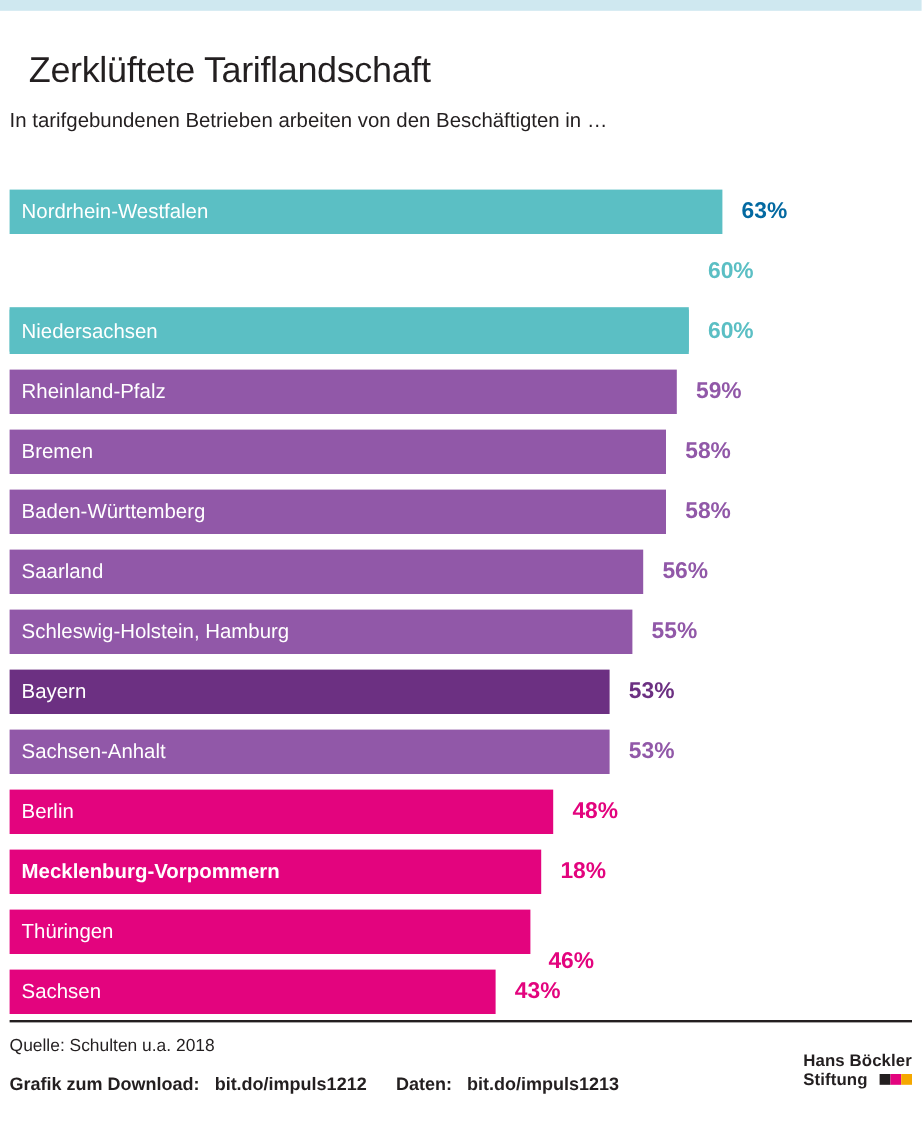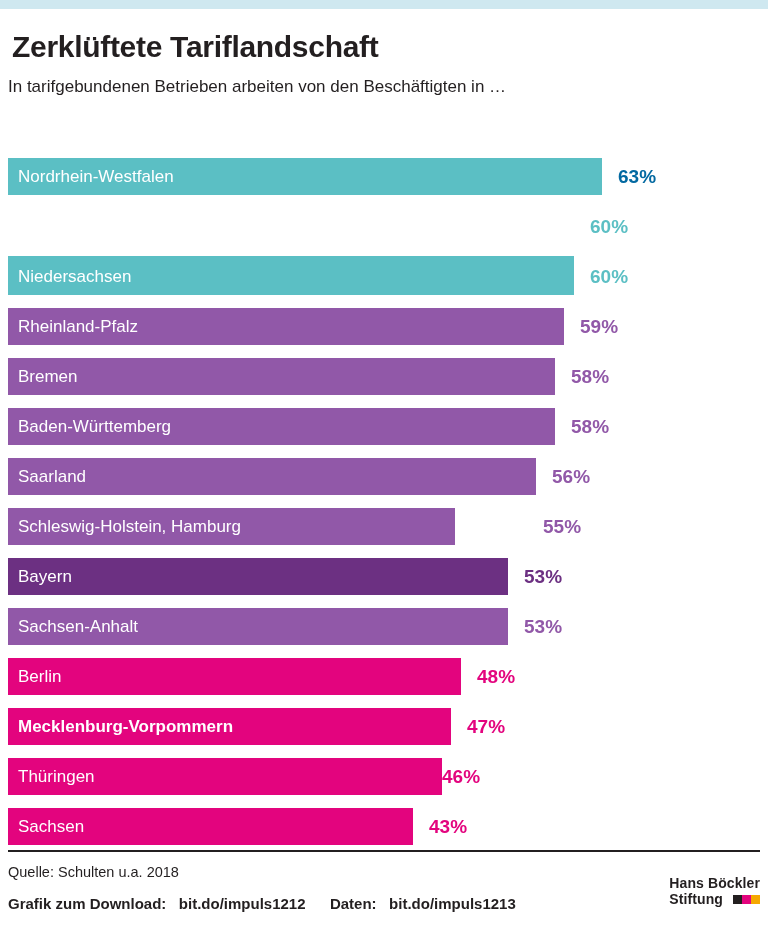--- a/index.html
+++ b/index.html
@@ -29,24 +29,24 @@
     background: #cfe8f0;
   }
   .header {
     position: absolute;
     top: 26px;
     left: 8px;
     right: 8px;
   }
   .chart-title {
     font-size: 30px;
-    font-weight: bold;
+    font-weight: normal;
     letter-spacing: -0.3px;
     color: #231f20;
-    margin: 4px;
+    margin: 16px;
     line-height: 1.1;
   }
   .chart-subtitle {
     font-size: 17px;
     font-weight: normal;
     color: #231f20;
     margin: 14px 0 0 0;
     line-height: 1.2;
   }
   .plot {
@@ -192,21 +192,21 @@
         </div>
         <span class="bar-value" style="left: 563px; color: rgb(145, 88, 168);">58%</span>
       </div>
       <div class="bar-row">
         <div class="bar" style="width: 528px; background: rgb(145, 88, 168);">
           <span class="bar-label">Saarland</span>
         </div>
         <span class="bar-value" style="left: 544px; color: rgb(145, 88, 168);">56%</span>
       </div>
       <div class="bar-row">
-        <div class="bar" style="width: 447px; background: rgb(145, 88, 168);">
+        <div class="bar" style="width: 519px; background: rgb(145, 88, 168);">
           <span class="bar-label">Schleswig-Holstein, Hamburg</span>
         </div>
         <span class="bar-value" style="left: 535px; color: rgb(145, 88, 168);">55%</span>
       </div>
       <div class="bar-row">
         <div class="bar" style="width: 500px; background: rgb(108, 48, 130);">
           <span class="bar-label">Bayern</span>
         </div>
         <span class="bar-value" style="left: 516px; color: rgb(108, 48, 130);">53%</span>
       </div>
@@ -219,27 +219,27 @@
       <div class="bar-row">
         <div class="bar" style="width: 453px; background: rgb(227, 4, 126);">
           <span class="bar-label">Berlin</span>
         </div>
         <span class="bar-value" style="left: 469px; color: rgb(227, 4, 126);">48%</span>
       </div>
       <div class="bar-row">
         <div class="bar" style="width: 443px; background: rgb(227, 4, 126); font-weight: bold;">
           <span class="bar-label">Mecklenburg-Vorpommern</span>
         </div>
-        <span class="bar-value" style="left: 459px; color: rgb(227, 4, 126);">47%</span>
+        <span class="bar-value" style="left: 459px; color: rgb(227, 4, 126);">18%</span>
       </div>
       <div class="bar-row">
         <div class="bar" style="width: 434px; background: rgb(227, 4, 126);">
           <span class="bar-label">Thüringen</span>
         </div>
-        <span class="bar-value" style="left: 434px; color: rgb(227, 4, 126);">46%</span>
+        <span class="bar-value" style="left: 449px; color: rgb(227, 4, 126); margin-top: 25px;">46%</span>
       </div>
       <div class="bar-row">
         <div class="bar" style="width: 405px; background: rgb(227, 4, 126);">
           <span class="bar-label">Sachsen</span>
         </div>
         <span class="bar-value" style="left: 421px; color: rgb(227, 4, 126);">43%</span>
       </div>
     </div>
 
   <div class="footer">

